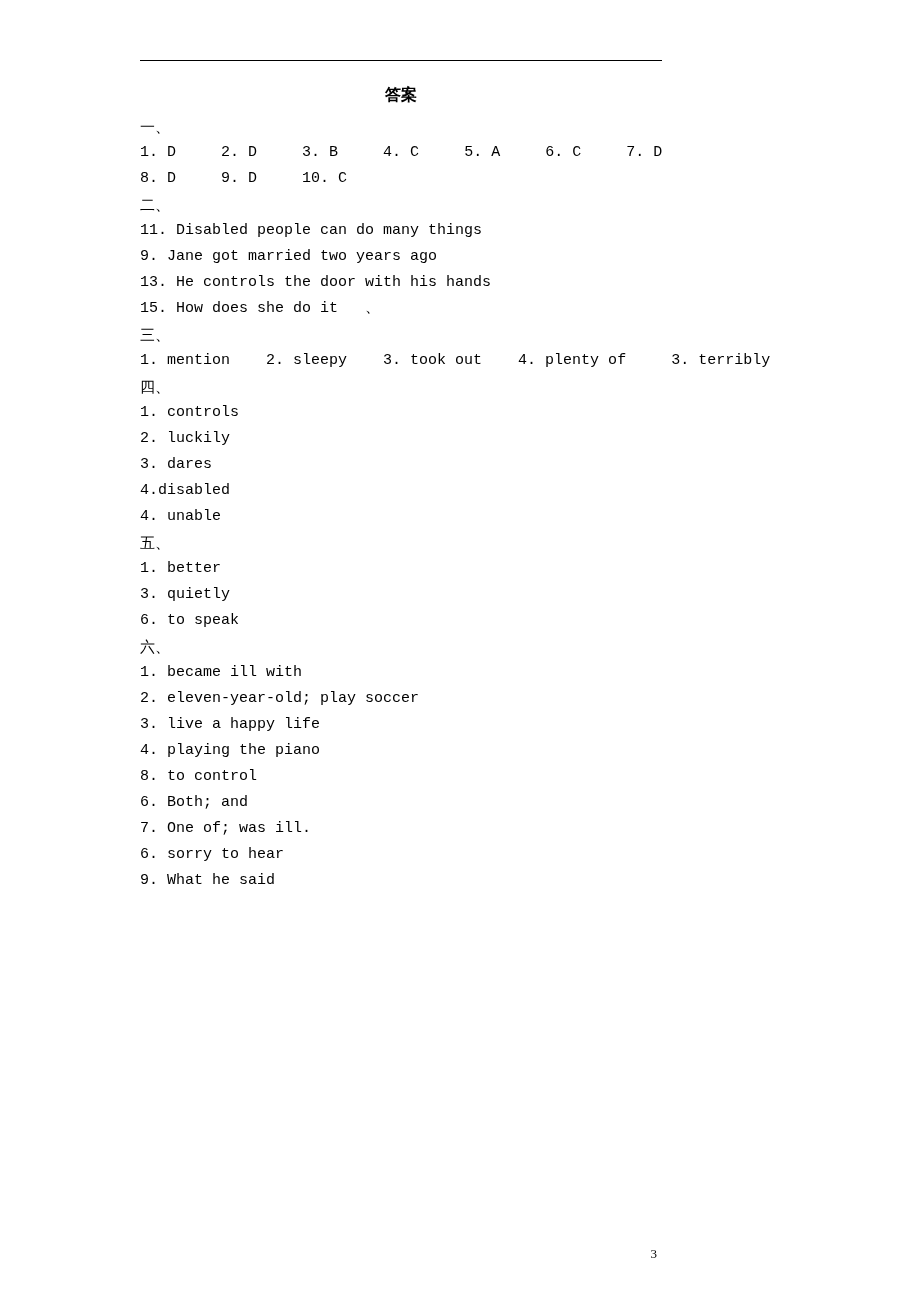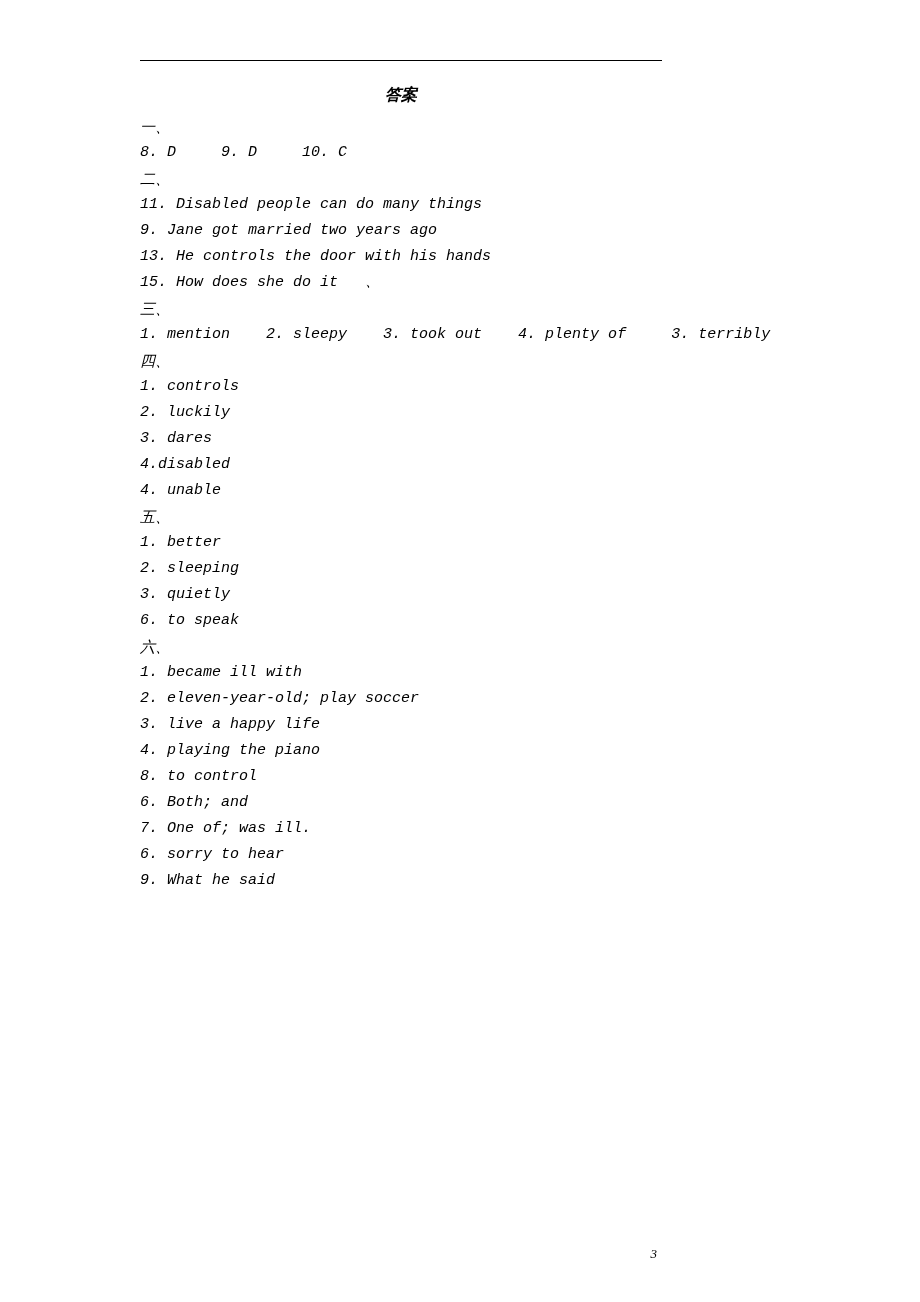--- a/index.html
+++ b/index.html
@@ -10,21 +10,20 @@
     background: #ffffff;
     font-family: "SimSun", "宋体", serif;
     color: #000000;
   }
   .page {
     width: 802px;
     height: 1302px;
     position: relative;
     box-sizing: border-box;
     padding: 60px 140px 50px 140px;
-    font-style: italic;
   }
   .top-rule {
     border: none;
     border-top: 1.5px solid #000;
     margin: 0 0 24px 0;
     width: 100%;
   }
   .title {
     text-align: center;
     font-weight: bold;
@@ -51,41 +50,41 @@
 </style>
 </head>
 <body>
 
 <div class="page">
   <hr class="top-rule">
 
   <div class="title">答案</div>
 
   <div class="section-head">一、</div>
+  <div class="line"><span>1. D</span>     <span>2. D</span>     <span>3. B</span>     <span>4. C</span>     <span>5. A</span>     <span>6. C</span>     <span>7. D</span></div>
   <div class="line"><span>8. D</span>     <span>9. D</span>     <span>10. C</span></div>
 
   <div class="section-head">二、</div>
   <div class="line">11. Disabled people can do many things</div>
   <div class="line">9. Jane got married two years ago</div>
   <div class="line">13. He controls the door with his hands</div>
   <div class="line">15. How does she do it   、</div>
 
   <div class="section-head">三、</div>
   <div class="line"><span>1. mention</span>    <span>2. sleepy</span>    <span>3. took out</span>    <span>4. plenty of</span>     <span>3. terribly</span></div>
 
   <div class="section-head">四、</div>
   <div class="line">1. controls</div>
   <div class="line">2. luckily</div>
   <div class="line">3. dares</div>
   <div class="line">4.disabled</div>
   <div class="line">4. unable</div>
 
   <div class="section-head">五、</div>
   <div class="line">1. better</div>
-  <div class="line">2. sleeping</div>
   <div class="line">3. quietly</div>
   <div class="line">6. to speak</div>
 
   <div class="section-head">六、</div>
   <div class="line">1. became ill with</div>
   <div class="line">2. eleven-year-old; play soccer</div>
   <div class="line">3. live a happy life</div>
   <div class="line">4. playing the piano</div>
   <div class="line">8. to control</div>
   <div class="line">6. Both; and</div>

